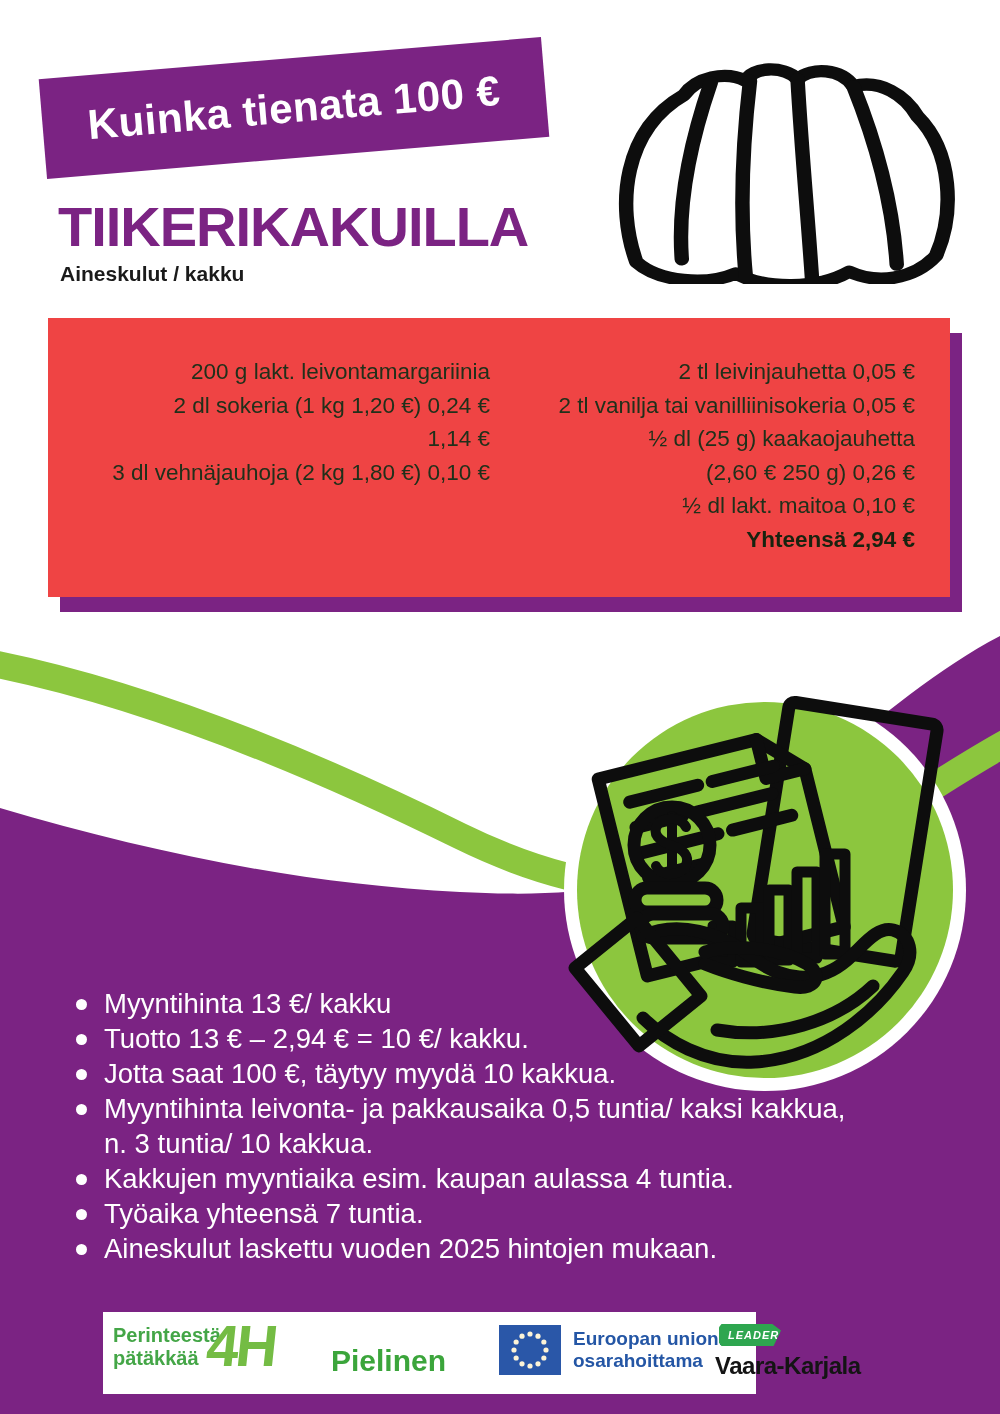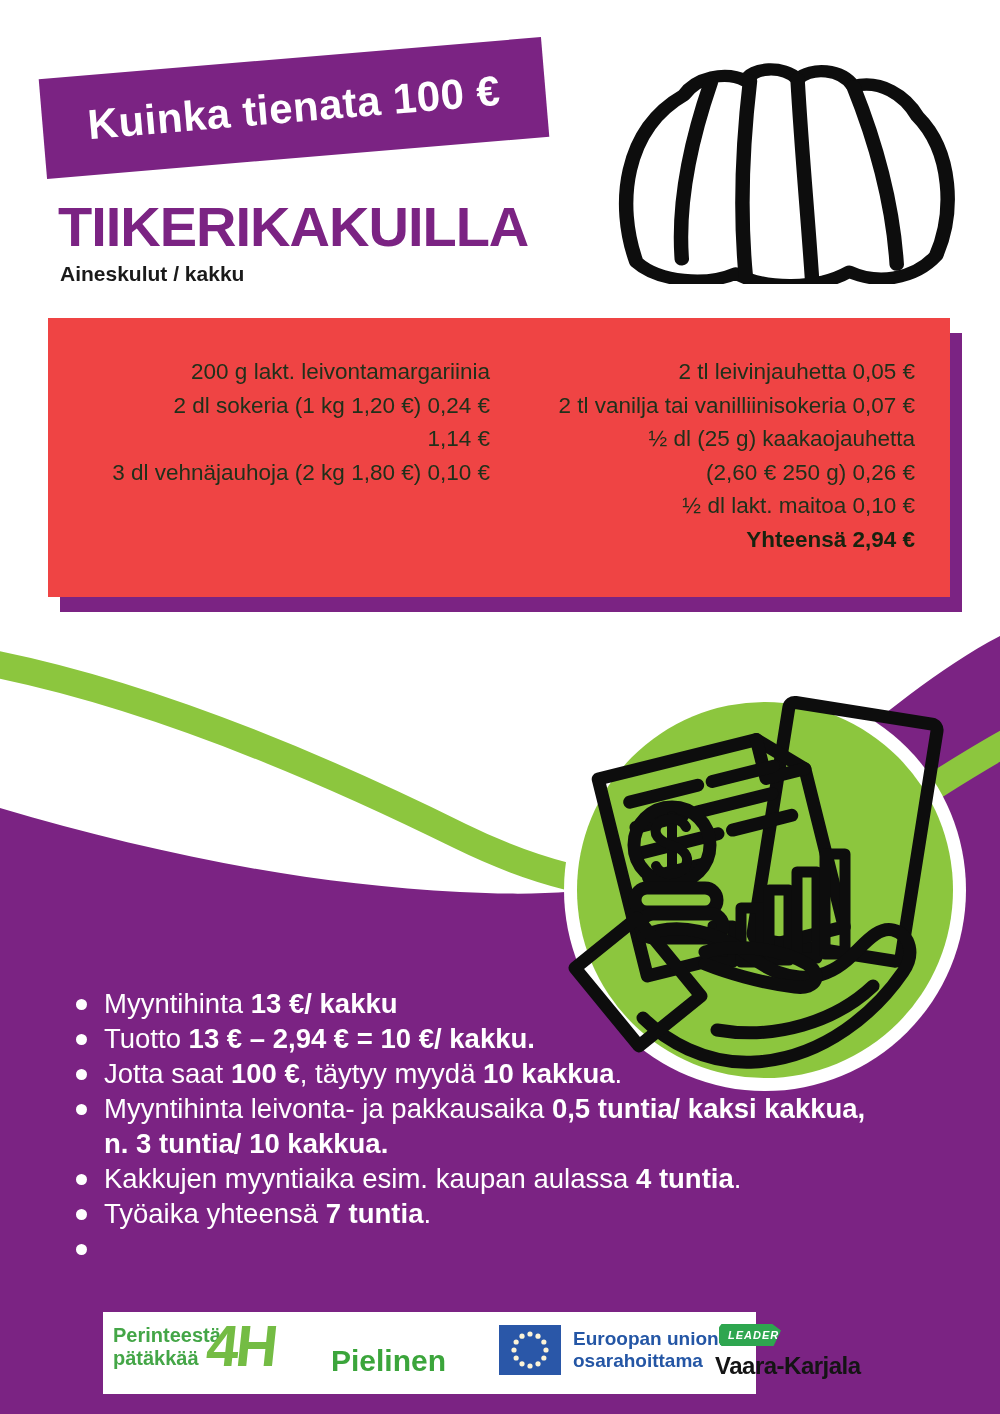--- a/index.html
+++ b/index.html
@@ -38,21 +38,21 @@
   .wave-svg{position:absolute;left:0;top:0;width:1000px;height:1414px;pointer-events:none;}
   
   .bullets{position:absolute;left:72px;top:986px;width:905px;color:#ffffff;}
   .bullet-row{display:flex;align-items:flex-start;min-height:35px;font-size:27.5px;line-height:35px;font-weight:500;}
   .bullet-dot{flex:0 0 32px;position:relative;height:35px;}
   .bullet-dot::after{
     content:"";position:absolute;left:4px;top:13px;width:11px;height:11px;border-radius:50%;background:#ffffff;
   }
   .bullet-dot.hidden::after{display:none;}
   .bullet-text{white-space:nowrap;}
-  .bullet-text b{font-weight:700;}
+  .bullet-text b{font-weight:400;}
   
   .footer-bar{position:absolute;left:103px;top:1312px;width:653px;height:82px;background:#ffffff;}
   .tagline{position:absolute;left:10px;top:12px;font-size:20px;font-weight:800;color:#44A647;line-height:23px;}
   .logo-4h{
     position:absolute;left:104px;top:0px;font-size:58px;font-weight:800;color:#74BC44;
     transform:skewX(-6deg);letter-spacing:-3px;
   }
   .org-name{position:absolute;left:228px;top:32px;font-size:30px;font-weight:800;color:#3BA53B;}
   .eu-flag{position:absolute;left:396px;top:13px;width:62px;height:50px;}
   .eu-text{position:absolute;left:470px;top:16px;font-size:19px;font-weight:800;color:#2456A5;line-height:22px;}
@@ -135,21 +135,21 @@
   <div class="box-shadow"></div>
   <div class="ingredients-box">
     <div class="ing-col left" id="ing-left">
         <div class="ing-line">200 g lakt. leivontamargariinia</div>
         <div class="ing-line">2 dl sokeria (1 kg 1,20 €) 0,24 €</div>
         <div class="ing-line">1,14 €</div>
         <div class="ing-line">3 dl vehnäjauhoja (2 kg 1,80 €) 0,10 €</div>
       </div>
     <div class="ing-col right" id="ing-right">
         <div class="ing-line">2 tl leivinjauhetta 0,05 €</div>
-        <div class="ing-line">2 tl vanilja tai vanilliinisokeria 0,07 €</div>
+        <div class="ing-line">2 tl vanilja tai vanilliinisokeria 0,05 €</div>
         <div class="ing-line">½ dl (25 g) kaakaojauhetta</div>
         <div class="ing-line">(2,60 € 250 g) 0,26 €</div>
         <div class="ing-line">½ dl lakt. maitoa 0,10 €</div>
         <div class="ing-line bold">Yhteensä 2,94 €</div>
       </div>
   </div>
 
   <div class="bullets" id="bullet-list">
       <div class="bullet-row">
         <span class="bullet-dot"></span>
@@ -174,20 +174,21 @@
       <div class="bullet-row">
         <span class="bullet-dot"></span>
         <span class="bullet-text"><span>Kakkujen myyntiaika esim. kaupan aulassa </span><b>4 tuntia</b><span>.</span></span>
       </div>
       <div class="bullet-row">
         <span class="bullet-dot"></span>
         <span class="bullet-text"><span>Työaika yhteensä </span><b>7 tuntia</b><span>.</span></span>
       </div>
       <div class="bullet-row">
         <span class="bullet-dot"></span>
+        <span class="bullet-text"><span>Aineskulut laskettu vuoden 2025 hintojen mukaan.</span></span>
       </div>
     </div>
 
   <div class="footer-bar">
     <div class="tagline">
       <div>Perinteestä</div>
       <div>pätäkkää</div>
     </div>
     <div class="logo-4h">4H</div>
     <div class="org-name">Pielinen</div>

